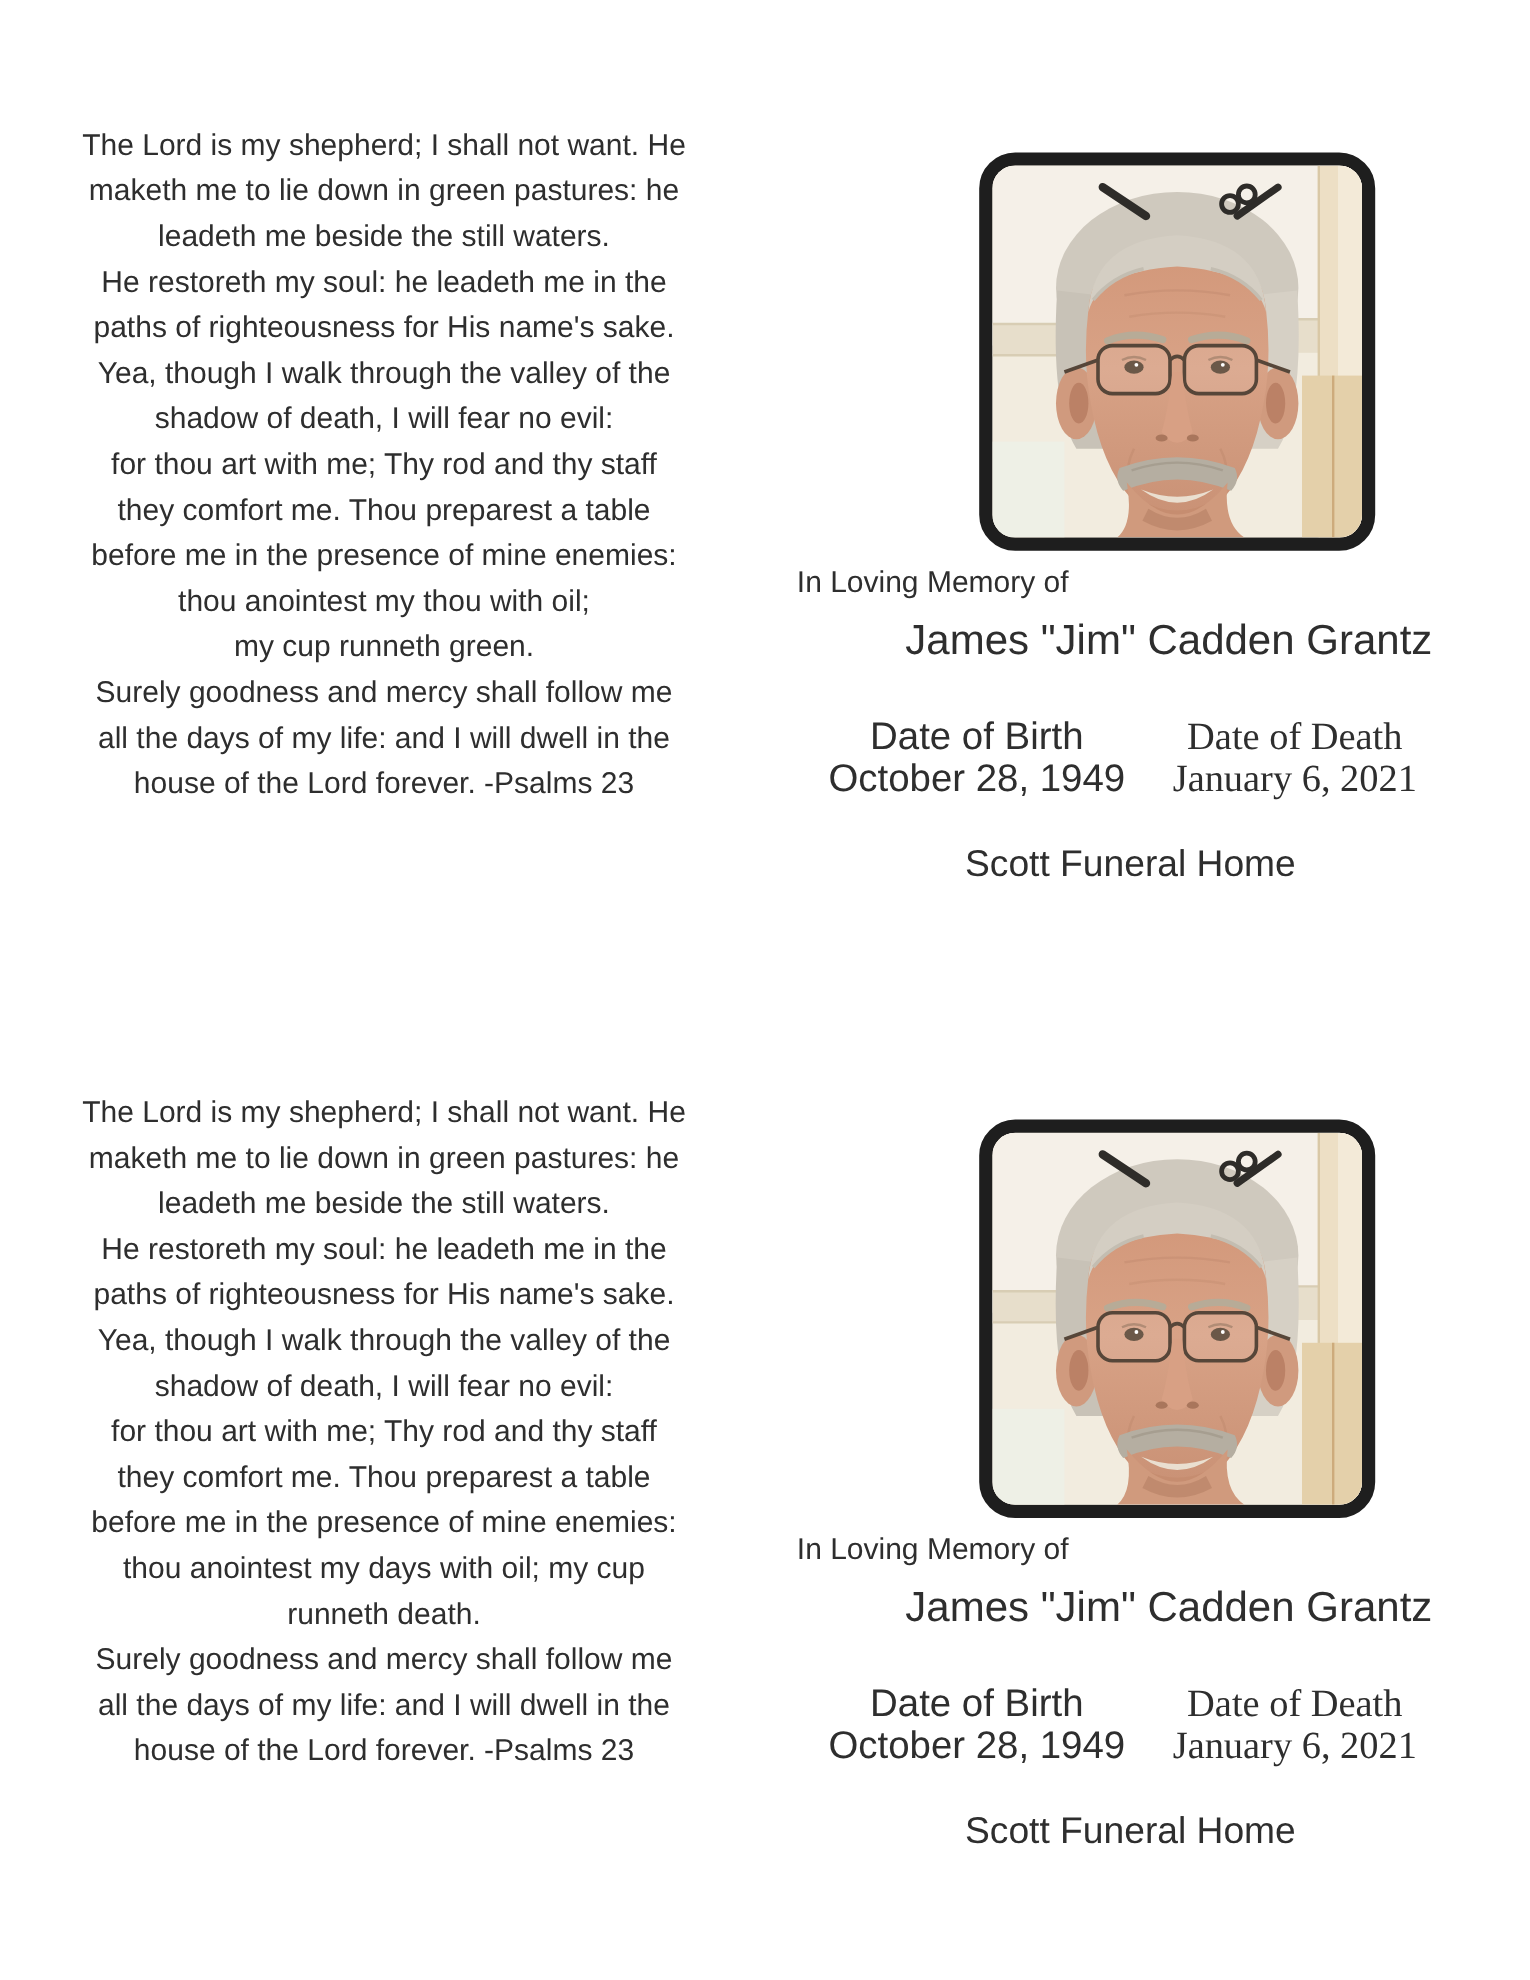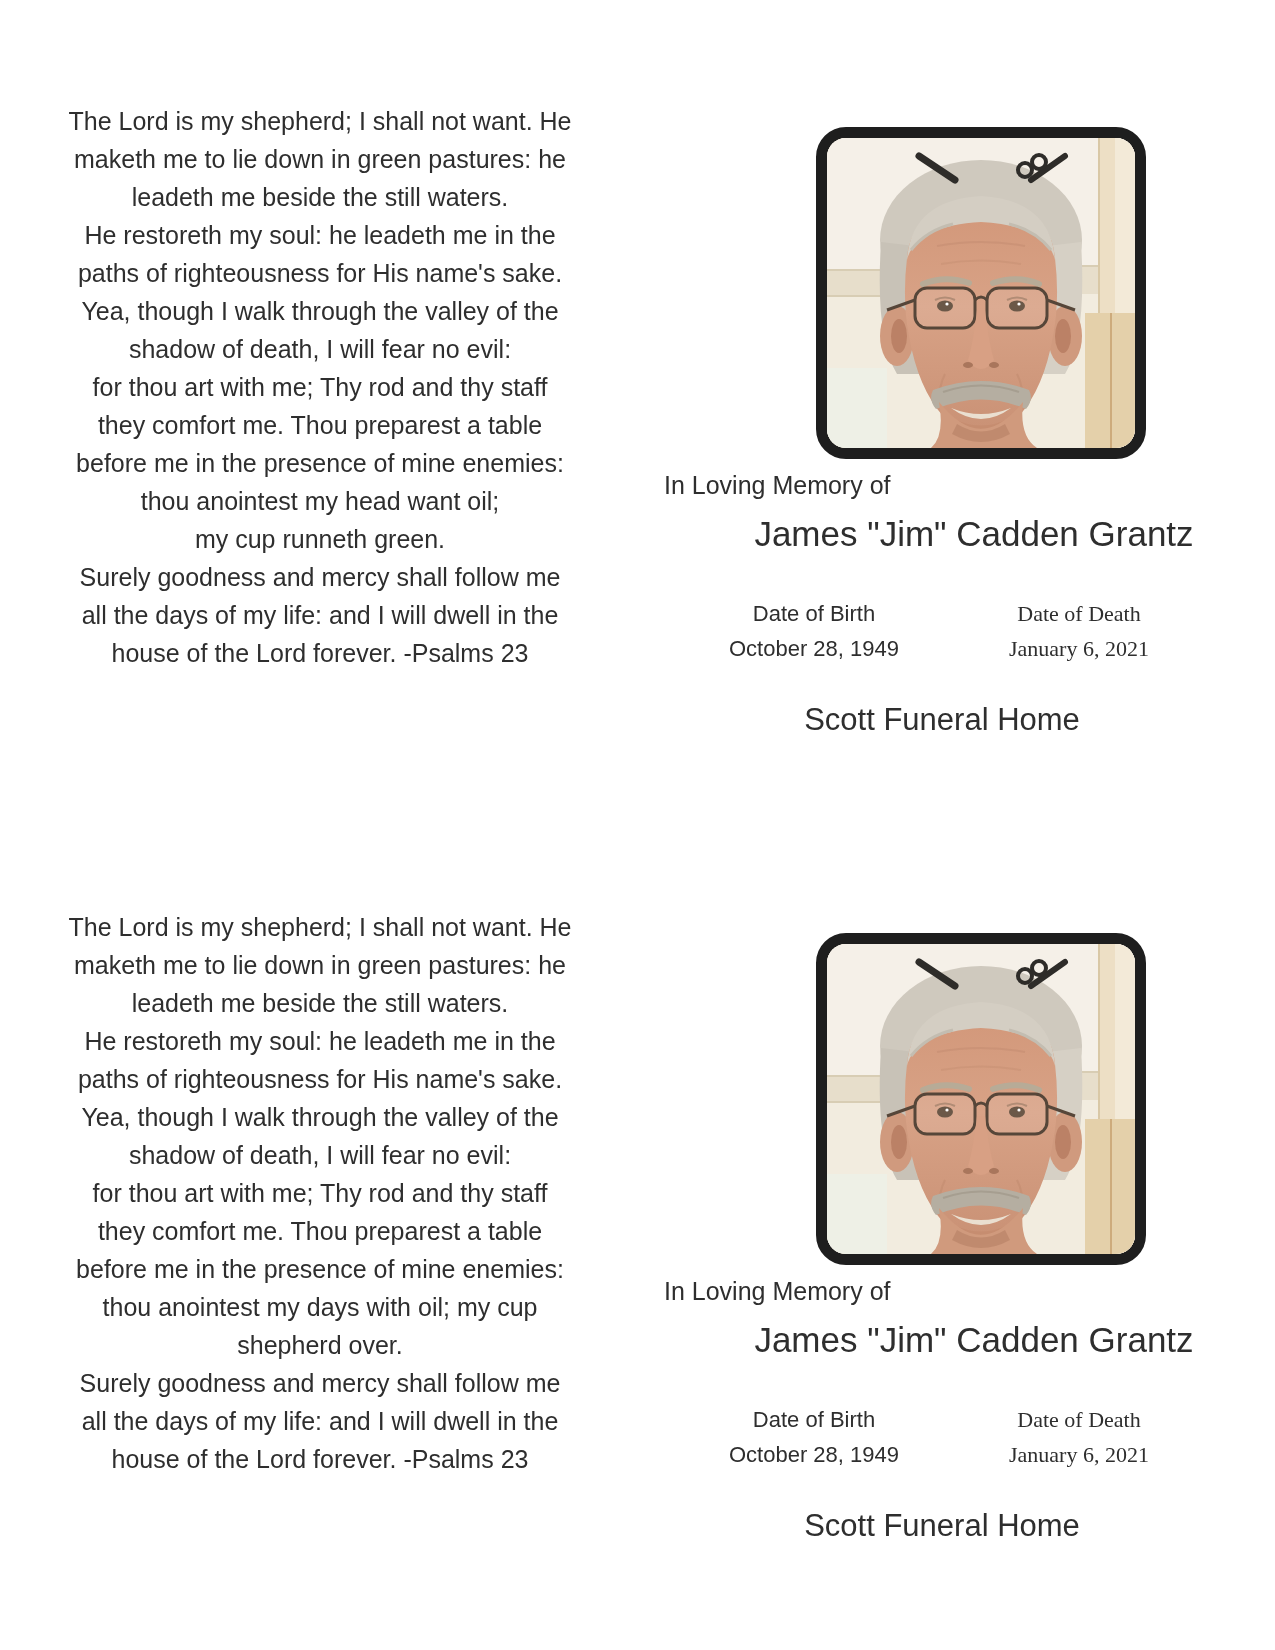--- a/index.html
+++ b/index.html
@@ -34,21 +34,21 @@
     position:absolute;left:640px;top:468px;width:620px;
     font-size:25px;line-height:34px;
   }
   .name{
     position:absolute;left:640px;top:510px;width:620px;
     text-align:center;font-size:35px;line-height:48px;
     font-weight:400;margin:0;
   }
   .date-block{
     position:absolute;top:596px;width:300px;
-    text-align:center;font-size:22px;line-height:35px;
+    text-align:center;font-size:32px;line-height:35px;
   }
   .date-birth{left:640px;}
   .date-death{left:905px;font-family:Liberation Serif, serif;}
   .funeral-home{
     position:absolute;left:608px;top:700px;width:620px;
     text-align:center;font-size:31px;line-height:40px;
   }
 </style>
 </head>
 <body>
@@ -145,21 +145,21 @@
         <div>The Lord is my shepherd; I shall not want. He</div>
         <div>maketh me to lie down in green pastures: he</div>
         <div>leadeth me beside the still waters.</div>
         <div>He restoreth my soul: he leadeth me in the</div>
         <div>paths of righteousness for His name's sake.</div>
         <div>Yea, though I walk through the valley of the</div>
         <div>shadow of death, I will fear no evil:</div>
         <div>for thou art with me; Thy rod and thy staff</div>
         <div>they comfort me. Thou preparest a table</div>
         <div>before me in the presence of mine enemies:</div>
-        <div>thou anointest my head want oil;</div>
+        <div>thou anointest my thou with oil;</div>
         <div>my cup runneth green.</div>
         <div>Surely goodness and mercy shall follow me</div>
         <div>all the days of my life: and I will dwell in the</div>
         <div>house of the Lord forever. -Psalms 23</div>
       </div>
     <figure class="photo-frame">
       <svg viewBox="0 0 308 310" preserveAspectRatio="xMidYMid slice">
           <use href="#portrait"></use>
         </svg>
     </figure>
@@ -182,21 +182,21 @@
         <div>maketh me to lie down in green pastures: he</div>
         <div>leadeth me beside the still waters.</div>
         <div>He restoreth my soul: he leadeth me in the</div>
         <div>paths of righteousness for His name's sake.</div>
         <div>Yea, though I walk through the valley of the</div>
         <div>shadow of death, I will fear no evil:</div>
         <div>for thou art with me; Thy rod and thy staff</div>
         <div>they comfort me. Thou preparest a table</div>
         <div>before me in the presence of mine enemies:</div>
         <div>thou anointest my days with oil; my cup</div>
-        <div>shepherd over.</div>
+        <div>runneth death.</div>
         <div>Surely goodness and mercy shall follow me</div>
         <div>all the days of my life: and I will dwell in the</div>
         <div>house of the Lord forever. -Psalms 23</div>
       </div>
     <figure class="photo-frame">
       <svg viewBox="0 0 308 310" preserveAspectRatio="xMidYMid slice">
           <use href="#portrait"></use>
         </svg>
     </figure>
     <div class="tribute">In Loving Memory of</div>

